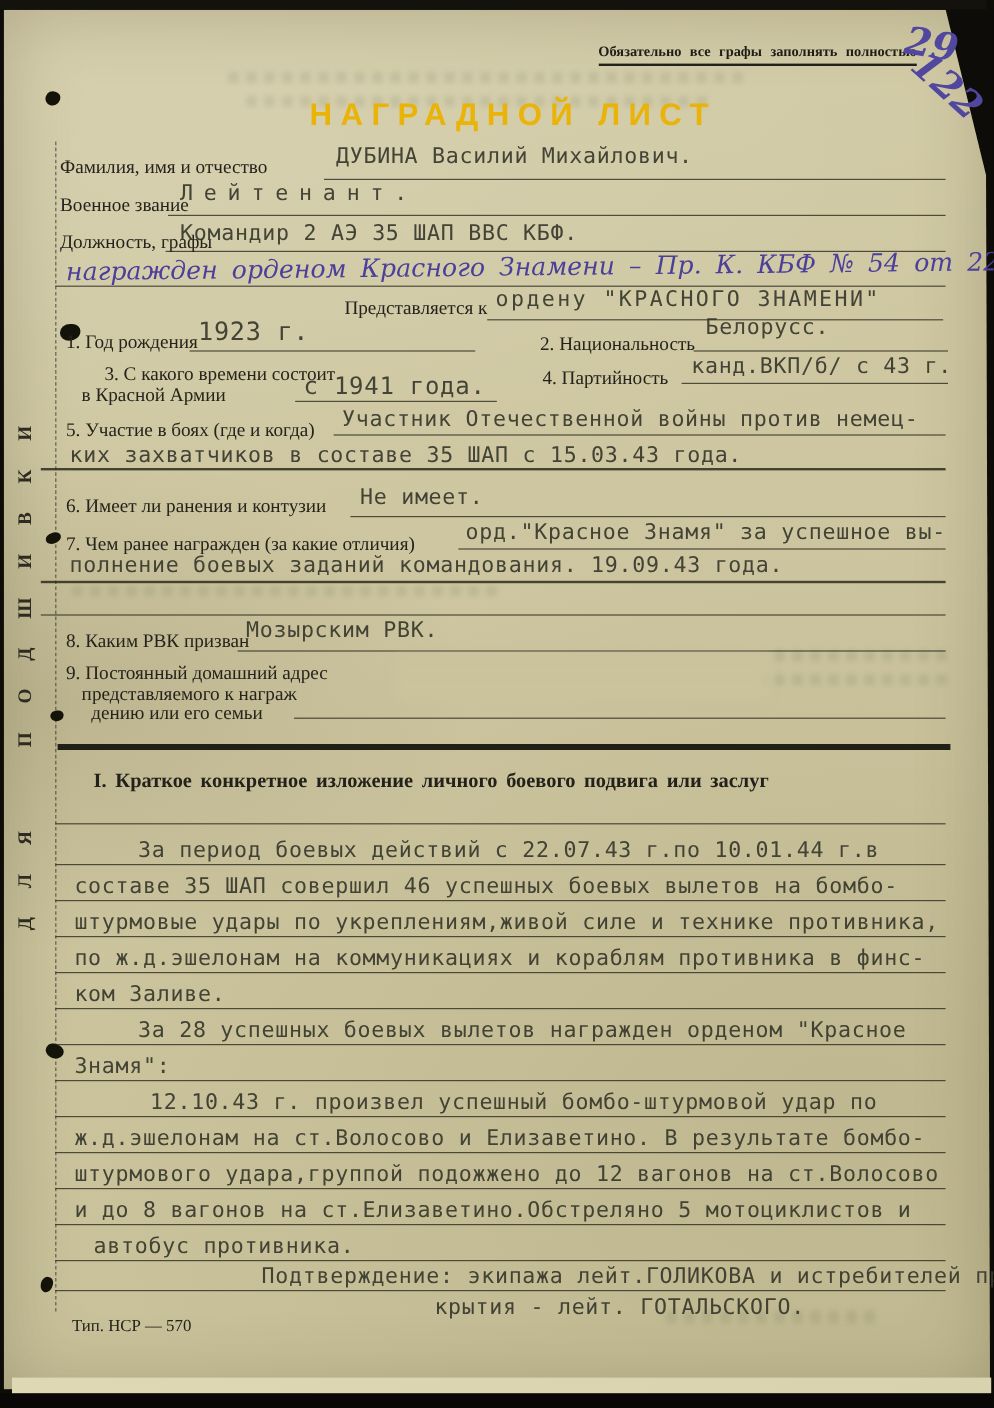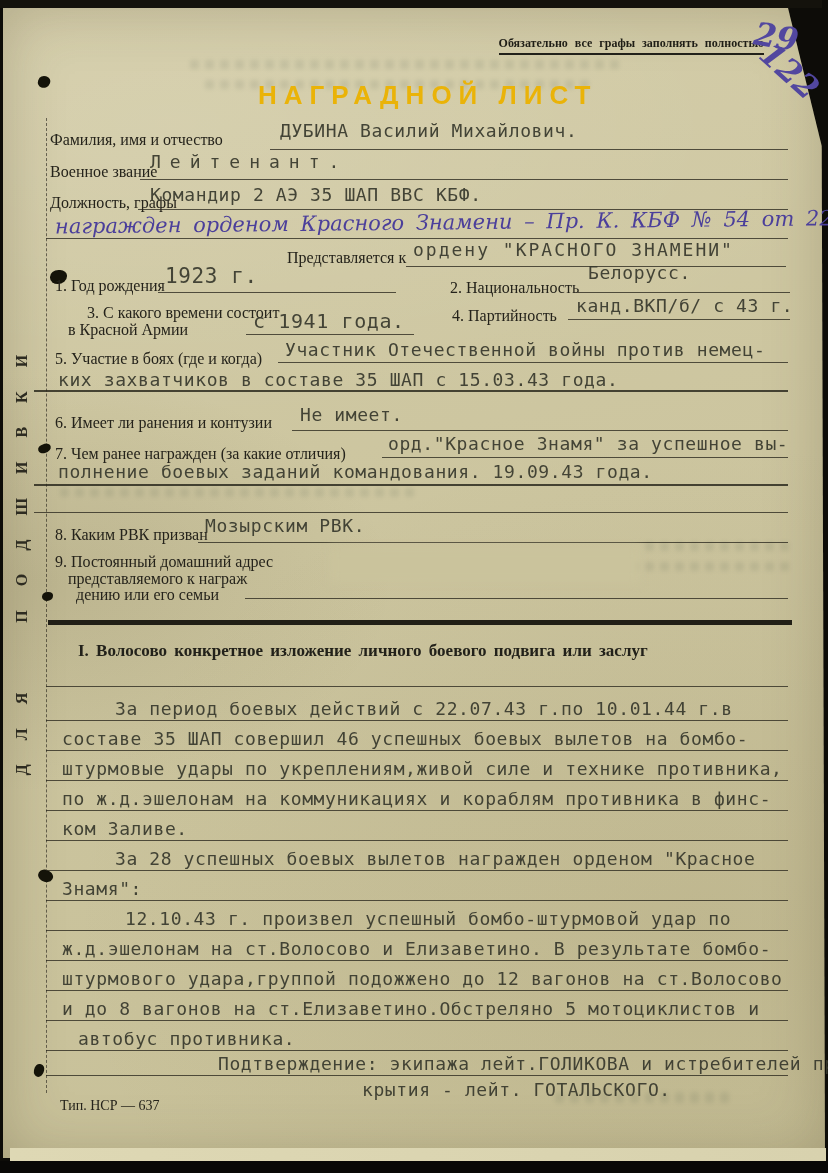--- a/index.html
+++ b/index.html
@@ -154,26 +154,26 @@
 <div class="abs typed" style="left:205px;top:515px;">Мозырским РВК.</div>
 <div class="rule" style="left:198px;top:542px;width:590px;"></div>
 
 <div class="abs label" style="left:55px;top:553px;">9. Постоянный домашний адрес</div>
 <div class="abs label" style="left:68px;top:570px;">представляемого к награж</div>
 <div class="abs label" style="left:76px;top:586px;">дению или его семьи</div>
 <div class="redact"></div>
 <div class="rule" style="left:245px;top:598px;width:543px;"></div>
 
 <div class="heavy-bar" style="left:48px;top:620px;width:744px;"></div>
-<div class="abs section-heading" style="left:78px;top:641px;">I. Волосово конкретное изложение личного боевого подвига или заслуг</div>
+<div class="abs section-heading" style="left:78px;top:641px;">I. Краткое конкретное изложение личного боевого подвига или заслуг</div>
 <div class="rule" style="left:46px;top:686px;width:742px;"></div>
 
 <div></div>
 
-<div class="abs label" style="left:60px;top:1098px;font-size:14px;">Тип. НСР — 637</div>
+<div class="abs label" style="left:60px;top:1098px;font-size:14px;">Тип. НСР — 570</div>
 
 <div class="abs typed" style="left: 115px; top: 698px;">За период боевых действий с 22.07.43 г.по 10.01.44 г.в</div>
 <div class="rule" style="left: 46px; width: 742px; top: 720px;"></div>
 <div class="abs typed" style="left: 62px; top: 728px;">составе 35 ШАП совершил 46 успешных боевых вылетов на бомбо-</div>
 <div class="rule" style="left: 46px; width: 742px; top: 750px;"></div>
 <div class="abs typed" style="left: 62px; top: 758px;">штурмовые удары по укреплениям,живой силе и технике противника,</div>
 <div class="rule" style="left: 46px; width: 742px; top: 780px;"></div>
 <div class="abs typed" style="left: 62px; top: 788px;">по ж.д.эшелонам на коммуникациях и кораблям противника в финс-</div>
 <div class="rule" style="left: 46px; width: 742px; top: 810px;"></div>
 <div class="abs typed" style="left: 62px; top: 818px;">ком Заливе.</div>

